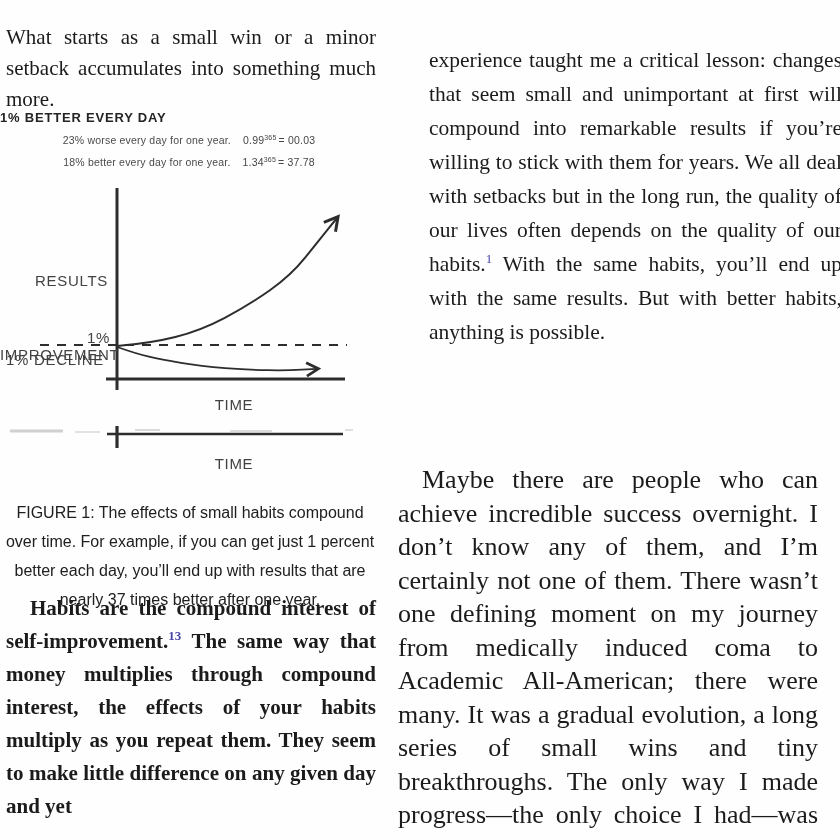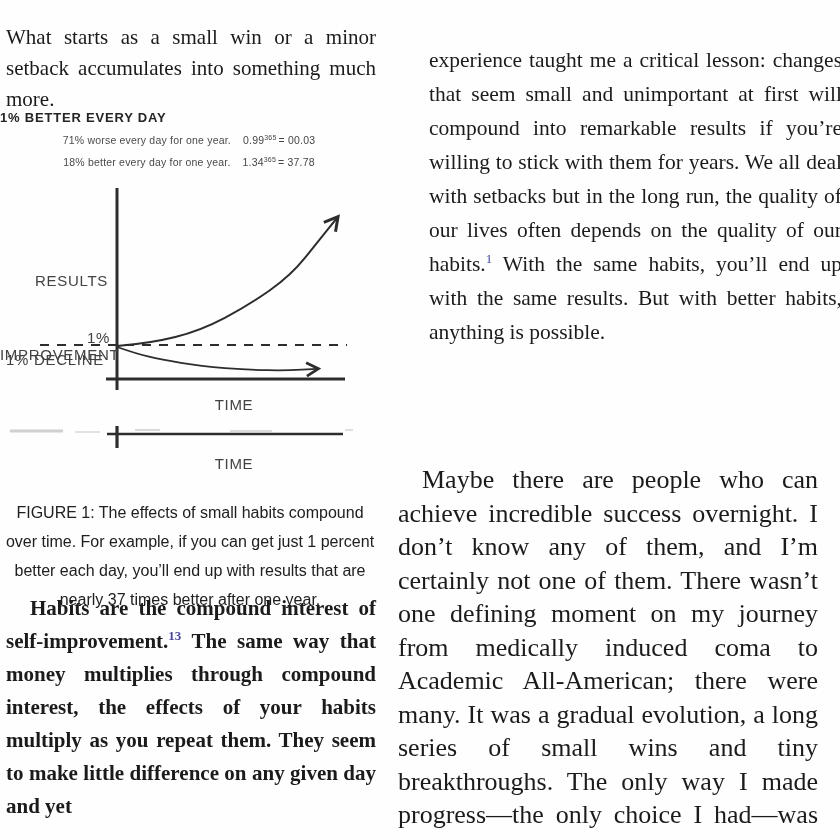--- a/index.html
+++ b/index.html
@@ -50,21 +50,21 @@
 <body>
 
 <div id="page">
 
   <p id="intro" class="para">What starts as a small win or a minor setback accumulates into something much more.</p>
 
   <div id="figure">
     <div id="fig-title" class="fig-center">1% BETTER EVERY DAY</div>
 
     <div id="eq1" class="fig-center eq-row">
-      <span class="eq-label">71% worse every day for one year.</span>
+      <span class="eq-label">23% worse every day for one year.</span>
       <span class="eq-formula"><span>0.99</span><sup>365</sup><span class="eq-result">= 00.03</span></span>
     </div>
 
     <div id="eq2" class="fig-center eq-row">
       <span class="eq-label">18% better every day for one year.</span>
       <span class="eq-formula"><span>1.34</span><sup>365</sup><span class="eq-result">= 37.78</span></span>
     </div>
 
     <svg id="chart-svg" width="350" height="228">
         <defs>

